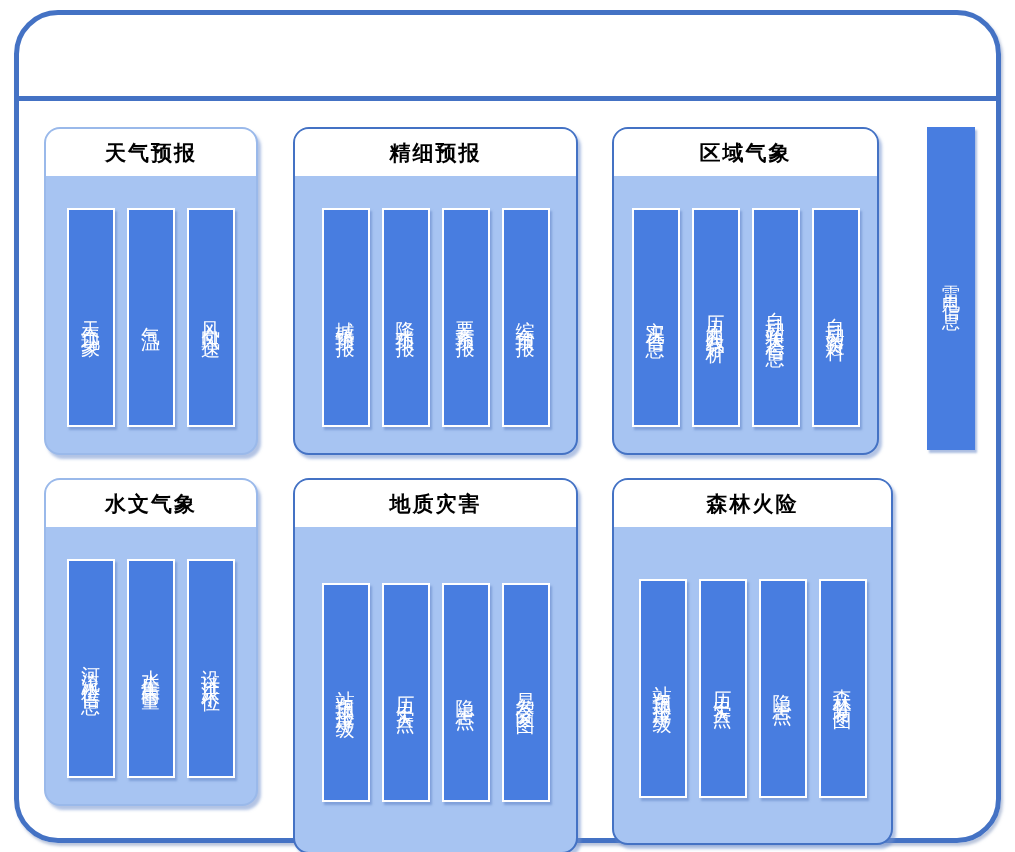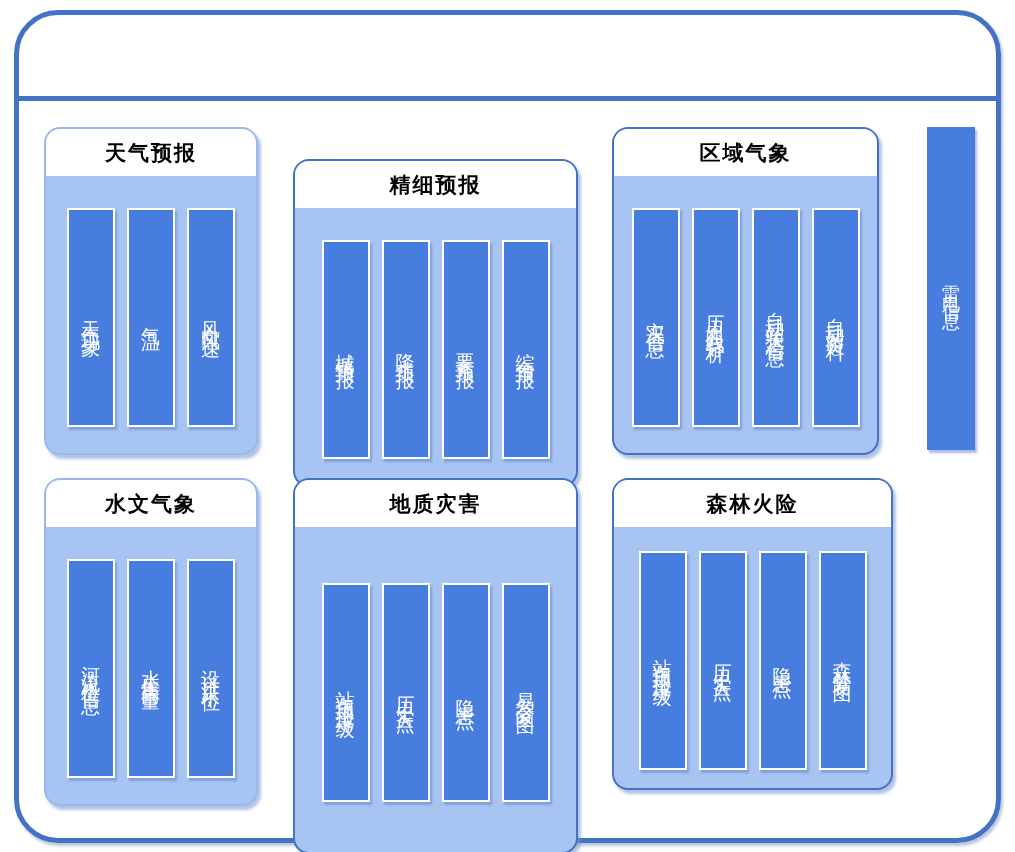--- a/index.html
+++ b/index.html
@@ -75,21 +75,21 @@
       </div>
       <div class="bar">
         <span class="bar-label">气温</span>
       </div>
       <div class="bar">
         <span class="bar-label">风向风速</span>
       </div>
     </div>
   </div>
 
-  <div class="panel" style="left:293px;top:127px;width:285px;height:328px;margin-top:32px;">
+  <div class="panel" style="left:293px;top:127px;width:285px;height:328px;">
     <div class="panel-header">
       <span class="panel-title">精细预报</span>
     </div>
     <div class="panel-body">
       <div class="bar">
         <span class="bar-label">城镇预报</span>
       </div>
       <div class="bar">
         <span class="bar-label">降水预报</span>
       </div>
@@ -156,21 +156,21 @@
       </div>
       <div class="bar">
         <span class="bar-label">隐患点</span>
       </div>
       <div class="bar">
         <span class="bar-label">易发分区图</span>
       </div>
     </div>
   </div>
 
-  <div class="panel" style="left:612px;top:478px;width:281px;height:312px;">
+  <div class="panel" style="left:612px;top:478px;width:281px;height:367px;">
     <div class="panel-header">
       <span class="panel-title">森林火险</span>
     </div>
     <div class="panel-body">
       <div class="bar">
         <span class="bar-label">站点预报等级</span>
       </div>
       <div class="bar">
         <span class="bar-label">历史灾点</span>
       </div>

